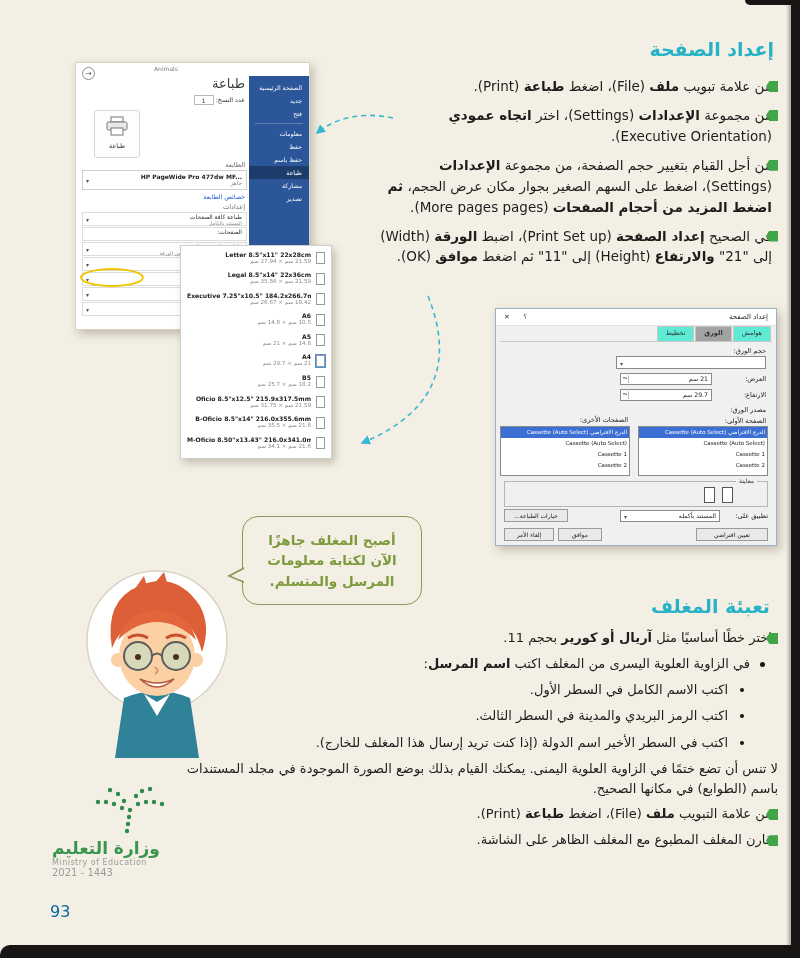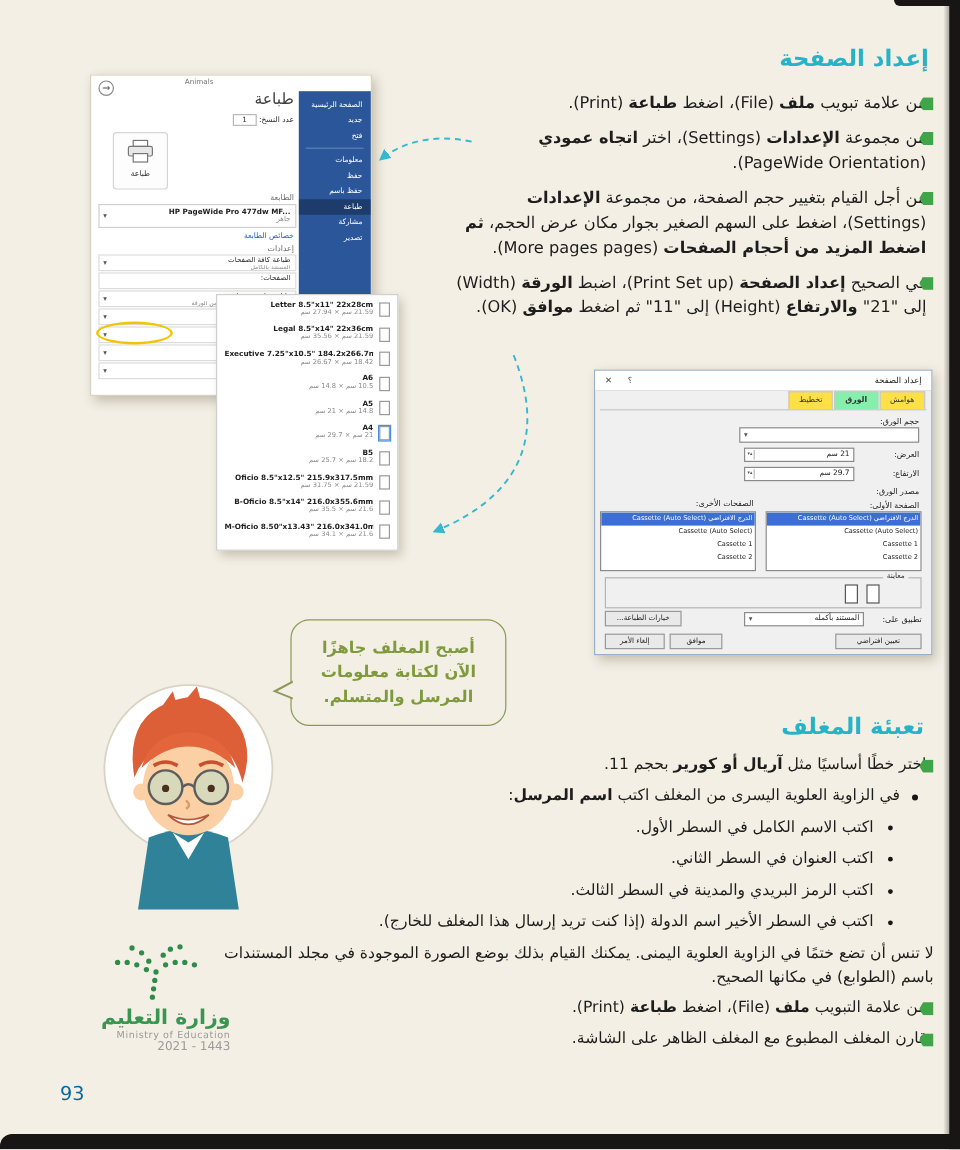--- a/index.html
+++ b/index.html
@@ -66,22 +66,22 @@
   .pm-ico{position:absolute;right:2px;top:3px;width:9px;height:12px;border:1px solid #9a9a9a;background:#fff}
   .pm-item.sel .pm-ico{outline:1.5px solid #4a90d9}
 
   
   .dlg{position:absolute;left:495px;top:308px;width:282px;height:238px;background:#f0f0f0;
        border:1px solid #9ab0c6;box-shadow:3px 4px 9px rgba(80,70,40,.30);z-index:10}
   .dlg-tb{position:absolute;top:0;left:0;right:0;height:17px;background:#fff;border-bottom:1px solid #e2e2e2}
   .dlg-title{font-size:7px;color:#222;text-align:right;padding:4px 8px 0 0}
   .dlg-sysbtn{position:absolute;top:3px;width:14px;height:11px;font-size:7px;line-height:11px;text-align:center;color:#444}
   .dlg-tabs{position:absolute;top:17px;right:5px;height:15px;display:flex;gap:1px;direction:rtl}
-  .dlg-tab{font-size:6.5px;padding:2px 8px 0;background:#fde047;border:1px solid #c8c8c8;border-bottom:none;color:#333;height:15px}
-  .dlg-tab.active{background:#86efac;font-weight:bold}
+  .dlg-tab{font-size:6.5px;padding:2px 8px 0;background:#5eead4;border:1px solid #c8c8c8;border-bottom:none;color:#333;height:15px}
+  .dlg-tab.active{background:#a3a3a3;font-weight:bold}
   .dlg-line{position:absolute;top:32px;left:4px;right:4px;height:1px;background:#c8c8c8}
   .fl{position:absolute;font-size:6.6px;color:#1a1a1a}
   .fbox{position:absolute;background:#fff;border:1px solid #8a8a8a;font-size:6.2px;color:#222;text-align:right;padding:1px 3px 0 10px}
   .spin{position:absolute;left:1px;top:1px;bottom:1px;width:7px;border-right:1px solid #bbb;font-size:4px;color:#555;text-align:center;line-height:5px}
   .tray{position:absolute;top:117px;width:130px;height:50px;background:#fff;border:1px solid #8a8a8a;overflow:hidden}
   .ti{height:11px;line-height:11px;font-size:5.5px;color:#222;padding:0 2px;white-space:nowrap;overflow:hidden;text-align:right}
   .ti.sel{background:#3b6fd4;color:#fff}
   .grp{position:absolute;top:172px;right:8px;left:8px;height:26px;border:1px solid #b5b5b5}
   .grp-lb{position:absolute;top:-5px;right:10px;background:#f0f0f0;font-size:6.2px;padding:0 3px;color:#333}
   .pv{position:absolute;top:5px;width:11px;height:16px;background:#fff;border:1px solid #555}
@@ -91,21 +91,21 @@
   .arrows{position:absolute;left:0;top:0;width:800px;height:958px;pointer-events:none;z-index:30}
 
   
   .bubble{position:absolute;left:242px;top:516px;width:180px;padding:13px 12px;border:1.5px solid #8b9a59;border-radius:16px;
           background:#f3efe4;color:#7e9a3d;font-weight:bold;font-size:13.5px;line-height:1.5;text-align:center;z-index:6}
   .bubble::before{content:"";position:absolute;left:-16px;top:58%;border-top:9px solid transparent;border-bottom:7px solid transparent;border-right:17px solid #8b9a59}
   .bubble::after{content:"";position:absolute;left:-12px;top:58.6%;border-top:8px solid transparent;border-bottom:6px solid transparent;border-right:15px solid #f3efe4}
   .boy{position:absolute;left:84px;top:568px;width:146px;height:192px;z-index:5}
 
   
-  .moe{position:absolute;left:52px;top:786px;width:140px;text-align:right;z-index:5}
+  .moe{position:absolute;left:52px;top:786px;width:140px;text-align:left;z-index:5}
   .moe-ar{font-size:17px;font-weight:bold;color:#3a9550;letter-spacing:1px}
   .moe-en{font-size:8px;color:#9b9b9b;letter-spacing:.5px;direction:ltr}
   .moe-yr{font-size:10px;color:#9b9b9b;direction:ltr}
   .pgnum{position:absolute;left:50px;top:902px;font-size:16px;color:#0369a1;z-index:5}
   .ltr{direction:ltr;unicode-bidi:isolate}
 </style>
 </head>
 <body>
 
 <div class="page">
@@ -117,21 +117,21 @@
 
   <div class="h-teal" style="top:38px;right:26px">إعداد الصفحة</div>
 
   <div class="s1">
     <div class="bullet">
       <span class="tag"></span>
       <span>من علامة تبويب </span><b>ملف</b><span> (File)، اضغط </span><b>طباعة</b><span> (Print).</span>
     </div>
     <div class="bullet">
       <span class="tag"></span>
-      <span>من مجموعة </span><b>الإعدادات</b><span> (Settings)، اختر </span><b>اتجاه عمودي</b><span> (PageWide Orientation).</span>
+      <span>من مجموعة </span><b>الإعدادات</b><span> (Settings)، اختر </span><b>اتجاه عمودي</b><span> (Executive Orientation).</span>
     </div>
     <div class="bullet">
       <span class="tag"></span>
       <span>من أجل القيام بتغيير حجم الصفحة، من مجموعة </span><b>الإعدادات</b><span> (Settings)، اضغط على السهم الصغير بجوار مكان عرض الحجم، </span><b>ثم اضغط المزيد من أحجام الصفحات</b><span> (More pages pages).</span>
     </div>
     <div class="bullet">
       <span class="tag"></span>
       <span>في الصحيح </span><b>إعداد الصفحة</b><span> (Print Set up)، اضبط </span><b>الورقة</b><span> (Width) إلى "21" </span><b>والارتفاع</b><span> (Height) إلى "11" ثم اضغط </span><b>موافق</b><span> (OK).</span>
     </div>
   </div>
@@ -357,21 +357,20 @@
   <div class="s2">
     <div class="bullet">
       <span class="tag"></span>
       <span>اختر خطًا أساسيًا مثل </span><b>آريال أو كورير</b><span> بحجم 11.</span>
     </div>
     <div class="bullet b-d1">
       <span class="dot"></span>
       <span>في الزاوية العلوية اليسرى من المغلف اكتب </span><b>اسم المرسل</b><span>:</span>
     </div>
     <div class="bullet b-sub"><span class="sdot"></span><span>اكتب الاسم الكامل في السطر الأول.</span></div>
-    <div class="bullet b-sub"><span class="sdot"></span><span>اكتب العنوان في السطر الثاني.</span></div>
     <div class="bullet b-sub"><span class="sdot"></span><span>اكتب الرمز البريدي والمدينة في السطر الثالث.</span></div>
     <div class="bullet b-sub"><span class="sdot"></span><span>اكتب في السطر الأخير اسم الدولة (إذا كنت تريد إرسال هذا المغلف للخارج).</span></div>
     <div class="para">لا تنس أن تضع ختمًا في الزاوية العلوية اليمنى. يمكنك القيام بذلك بوضع الصورة الموجودة في مجلد المستندات باسم (الطوابع) في مكانها الصحيح.</div>
     <div class="bullet">
       <span class="tag"></span>
       <span>من علامة التبويب </span><b>ملف</b><span> (File)، اضغط </span><b>طباعة</b><span> (Print).</span>
     </div>
     <div class="bullet">
       <span class="tag"></span>
       <span>قارن المغلف المطبوع مع المغلف الظاهر على الشاشة.</span>

